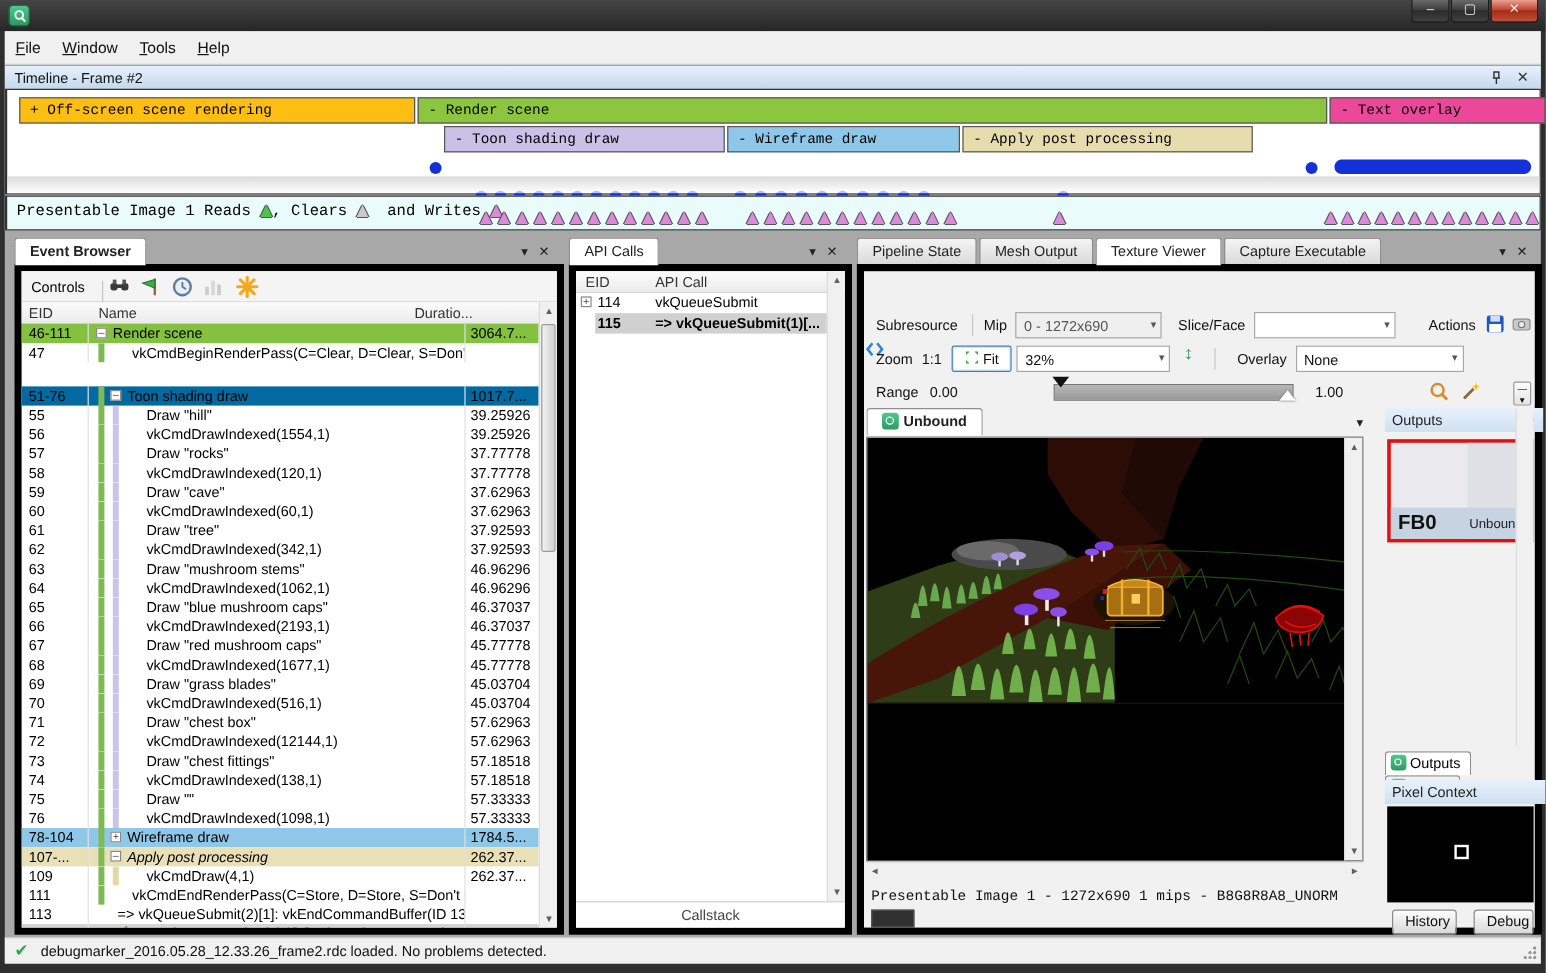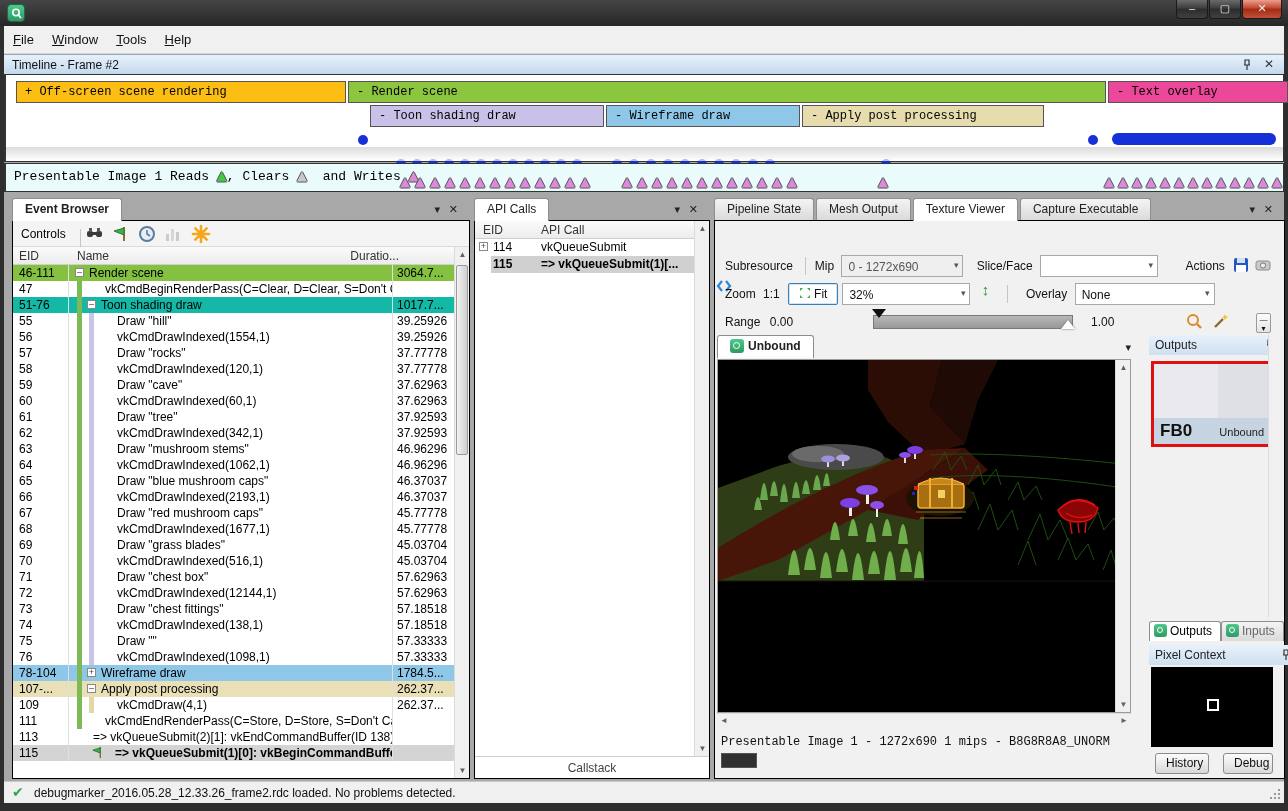--- a/index.html
+++ b/index.html
@@ -47,40 +47,40 @@
   
   .panel { position:absolute; }
   .tabrow { position:absolute; left:0; top:0; height:22px; width:100%; }
   .tab { display:inline-block; height:22px; padding:3px 12px 0 12px; font-size:12px; color:#222;
     border:1px solid #8e8e8e; border-bottom:none; border-radius:3px 3px 0 0; margin-right:2px;
     background:linear-gradient(#f4f4f4,#dadada); position:relative; top:0; }
   .tab.active { background:#fff; height:23px; z-index:2; }
   .tab .ticon { display:inline-block; width:14px; height:14px; border-radius:3px; margin:0 4px -3px 0;
     background:linear-gradient(#4ec98b,#2e9a63); position:relative; }
   .tab .ticon:after { content:""; position:absolute; left:3px; top:3px; width:5px; height:5px; border:1.5px solid #fff; border-radius:50%; }
-  .panelbody { position:absolute; left:0; top:22px; right:0; bottom:0; background:#fff; border:1px solid #000000;padding-left:48px; }
+  .panelbody { position:absolute; left:0; top:22px; right:0; bottom:0; background:#fff; border:6px solid #000000;padding-left:48px; }
   .tabctl { position:absolute; top:5px; font-size:11px; color:#222; }
 
   
   #eb-controls { position:absolute; left:0; top:0; width:100%; height:26px; background:#f4f4f4; border-bottom:1px solid #d9d9d9; font-size:12px; }
   #eb-controls .lbl { position:absolute; left:8px; top:6px; }
   .cicon { position:absolute; top:3px; width:20px; height:20px; }
   .hdrrow { position:absolute; left:0; width:100%; height:18px; background:linear-gradient(#fbfbfb,#ececec);
     border-bottom:1px solid #cfcfcf; font-size:12px; color:#333; }
   .hdrrow .hc { position:absolute; top:2px; }
   #eb-rows { position:absolute; left:0; top:44px; right:15px; bottom:0; overflow:hidden; }
   .ebrow { position:relative; height:16px; font-size:12px; color:#000; white-space:nowrap; }
   .ebrow .eid { position:absolute; left:0; top:0; width:56px; height:16px; padding:1px 0 0 6px; border-right:1px solid #e0e0e0; }
   .ebrow .nm  { position:absolute; left:56px; top:0; right:62px; height:16px; padding-top:1px; overflow:hidden; }
   .ebrow .dur { position:absolute; right:0; top:0; width:62px; height:16px; padding:1px 0 0 4px; border-left:1px solid #e0e0e0; }
   .strip { position:absolute; top:0; width:5px; height:16px; }
   .strip.g{ background:#7db954; } .strip.p{ background:#cbc4e9; } .strip.t{ background:#e3d9a5; }
   .exp { position:absolute; top:3px; width:9px; height:9px; border:1px solid #888; background:#fff;
     font-size:9px; line-height:7px; text-align:center; color:#444; }
-  .bg-green{ background:#84c141; } .bg-purple{ background:#14b8a6; } .bg-blue{ background:#8fc7e9; }
+  .bg-green{ background:#84c141; } .bg-purple{ background:#0369a1;margin-top:20px; } .bg-blue{ background:#8fc7e9; }
   .bg-tan{ background:#e9e0b8; } .bg-yellow{ background:#f97316;margin-top:40px; } .bg-sel{ background:#d4d4d4; }
 
   .vscroll { position:absolute; right:0; width:15px; background:#f0f0f0; border-left:1px solid #dcdcdc; }
   .vscroll .arr { position:absolute; left:0; width:15px; height:15px; color:#606060; font-size:8px; text-align:center; line-height:15px; }
   .vscroll .thumb { position:absolute; left:1px; width:12px; background:linear-gradient(90deg,#f2f2f2,#cfcfcf); border:1px solid #9a9a9a; border-radius:2px; }
   .hscroll { position:absolute; height:14px; background:#f0f0f0; border-top:1px solid #dcdcdc; }
   .hscroll .arr { position:absolute; top:0; width:14px; height:14px; color:#606060; font-size:8px; text-align:center; line-height:14px; }
 
   
   #api-rows { position:absolute; left:0; top:18px; right:15px; }
@@ -460,21 +460,21 @@
                 <span class="exp" style="left: 18px;">+</span>
                 <span style="position: absolute; left: 32px; top: 1px;">Wireframe draw</span>
               </div>
               <div class="dur">1784.5...</div>
             </div>
             <div class="ebrow bg-tan">
               <div class="eid">107-...</div>
               <div class="nm">
                 <span class="strip g" style="left: 8px;"></span>
                 <span class="exp" style="left: 18px;">–</span>
-                <span style="position: absolute; left: 32px; top: 1px;">Apply post processing</span>
+                <span style="position: absolute; left: 32px; top: 1px; font-style: italic;">Apply post processing</span>
               </div>
               <div class="dur">262.37...</div>
             </div>
             <div class="ebrow">
               <div class="eid">109</div>
               <div class="nm">
                 <span class="strip g" style="left: 8px;"></span>
                 <span class="strip t" style="left: 20px;"></span>
                 <span style="position: absolute; left: 48px; top: 1px;">vkCmdDraw(4,1)</span>
               </div>

